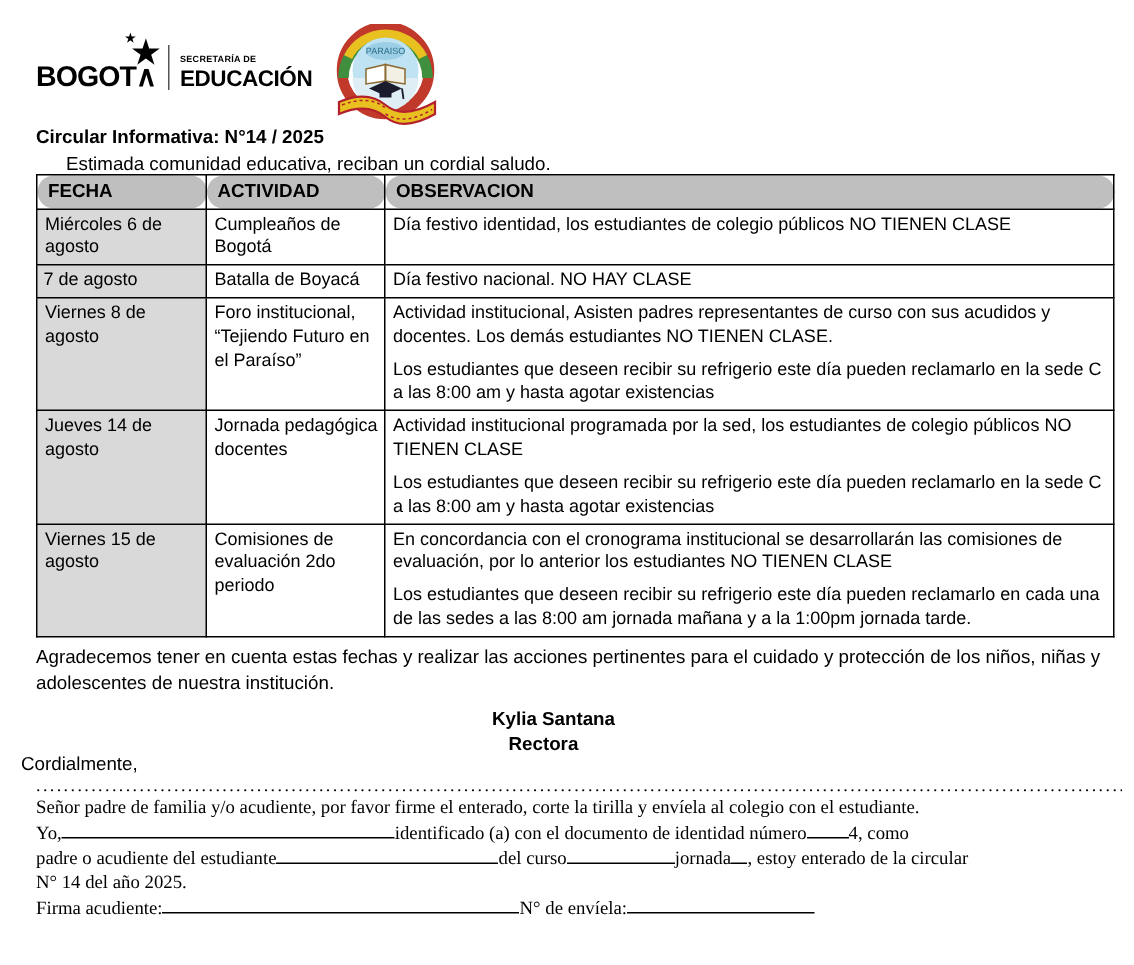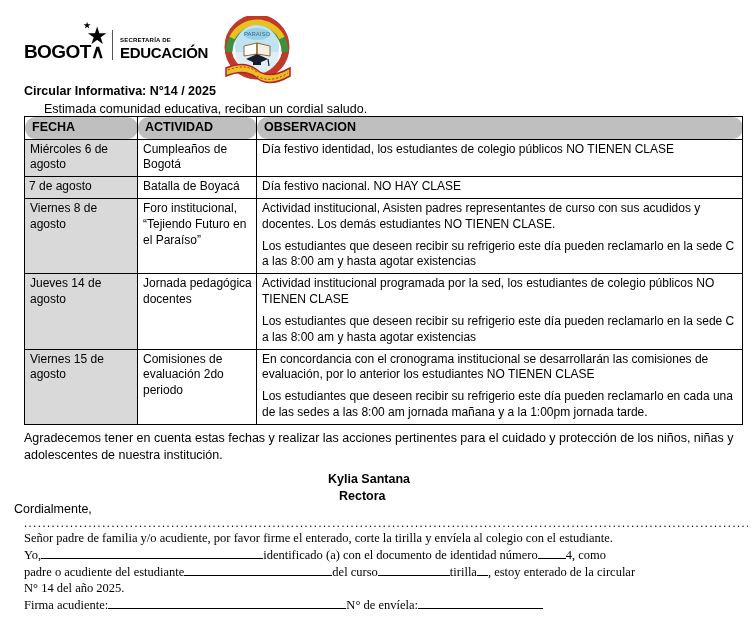--- a/index.html
+++ b/index.html
@@ -369,21 +369,21 @@
     <div class="signer-role">Rectora</div>
   </div>
 
   <div class="tear">
     <div class="dots">..................................................................................................................................................................................</div>
     <p>Señor padre de familia y/o acudiente, por favor firme el enterado, corte la tirilla y envíela al colegio con el estudiante.</p>
     <p>
       <span>Yo,</span><span class="blank b-long"></span><span>identificado (a) con el documento de identidad número</span><span class="blank b-tiny"></span><span>4, como</span>
     </p>
     <p>
-      <span>padre o acudiente del estudiante</span><span class="blank b-med"></span><span>del curso</span><span class="blank b-short"></span><span>tirilla</span><span class="blank b-mini"></span><span>, estoy enterado de la circular</span>
+      <span>padre o acudiente del estudiante</span><span class="blank b-med"></span><span>del curso</span><span class="blank b-short"></span><span>jornada</span><span class="blank b-mini"></span><span>, estoy enterado de la circular</span>
     </p>
     <p>N° 14 del año 2025.</p>
     <p>
       <span>Firma acudiente:</span><span class="blank b-firma"></span><span>N° de envíela:</span><span class="blank b-tel"></span>
     </p>
   </div>
 
 </div>
 
 </body></html>

